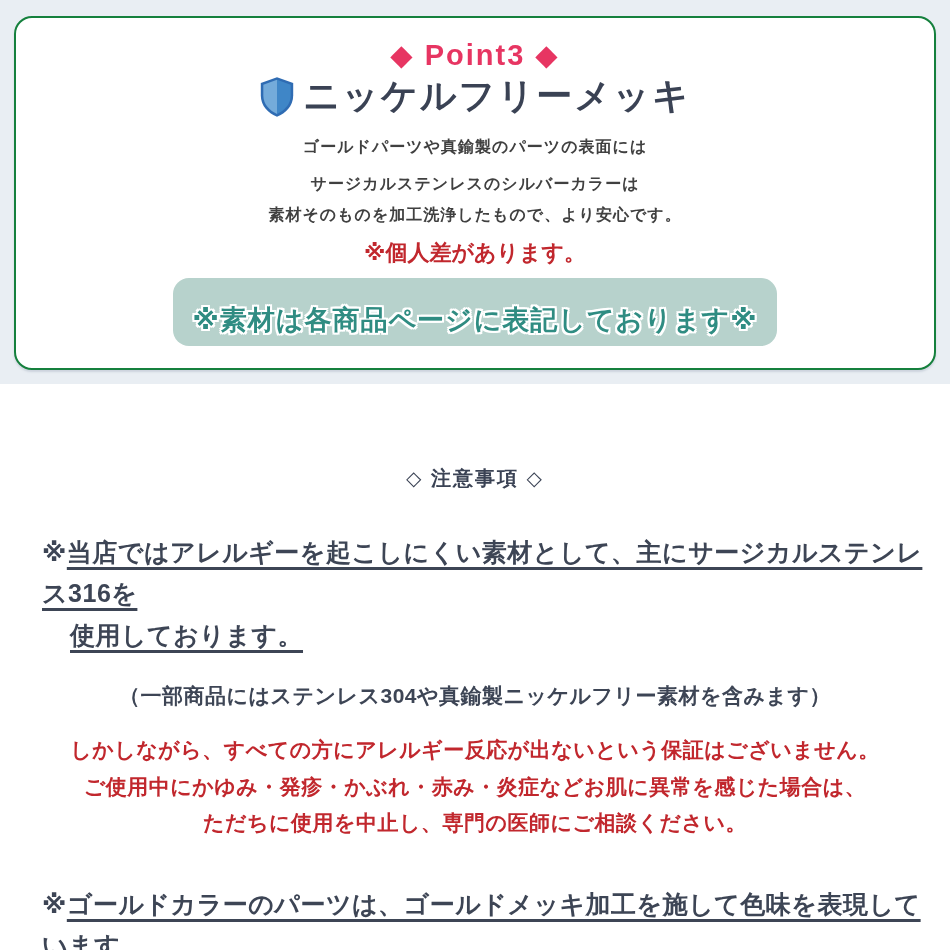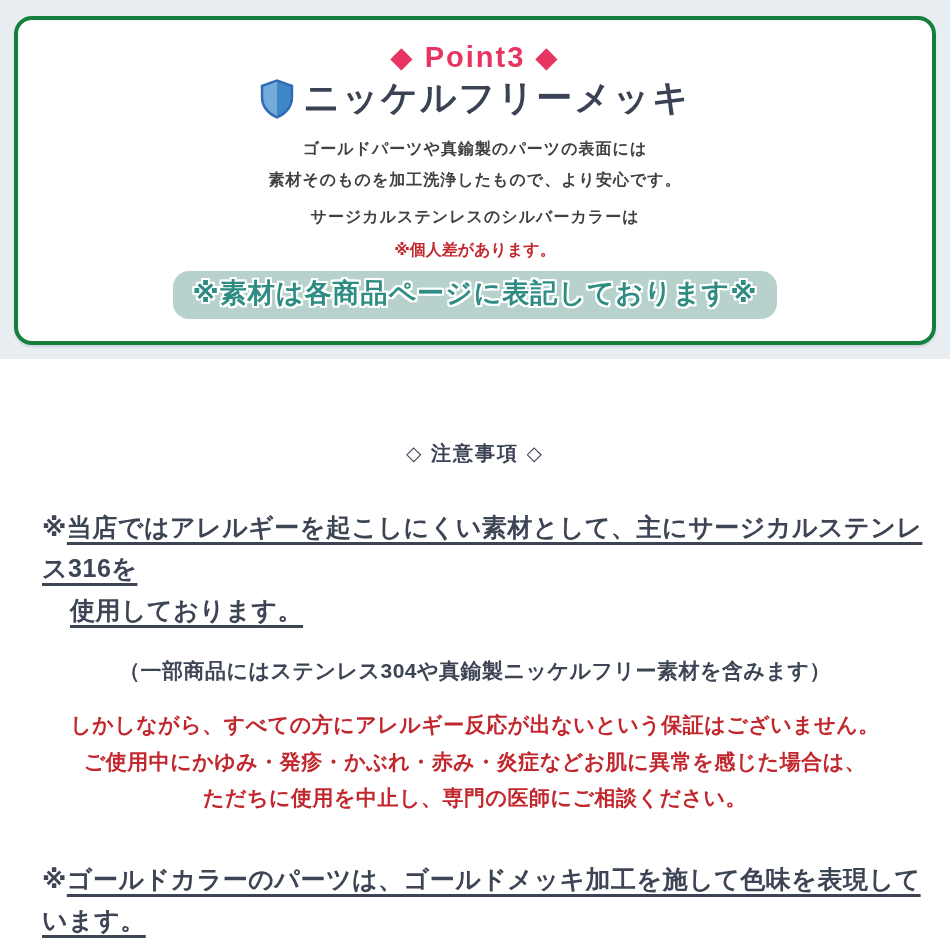--- a/index.html
+++ b/index.html
@@ -12,21 +12,21 @@
     overflow: hidden;
   }
 
   
   .top-band {
     background: #e9eef3;
     padding: 16px 14px 14px 14px;
   }
   .point-box {
     background: #ffffff;
-    border: 4px solid #15803d;
+    border: 2px solid #15803d;
     border-radius: 18px;
     padding: 14px 18px 22px 18px;
     text-align: center;
     box-shadow: 0 2px 2px rgba(170,180,195,0.45);
   }
   .point-badge {
     font-size: 29px;
     font-weight: bold;
     color: #e73562;
     letter-spacing: 2px;
@@ -70,31 +70,31 @@
     display: inline-block;
     font-size: 22px;
     font-weight: bold;
     color: #3d4555;
     vertical-align: baseline;
     margin-left: 2px;
   }
   .box-line-2 { margin-top: 16px; }
   .box-line-3 { margin-top: 10px; }
   .red-note {
-    font-size: 16px;
+    font-size: 22px;
     font-weight: bold;
     color: #c1272d;
     margin-top: 12px;
   }
   .pill {
     display: inline-block;
     margin-top: 10px;
     background: #b7d2cc;
     border-radius: 16px;
-    padding: 4px 20px 8px 20px;
+    padding: 24px 20px 8px 20px;
     font-size: 27px;
     font-weight: bold;
     color: #2f8c82;
     letter-spacing: 1px;
     text-shadow:
       -2px -2px 0 #fff, 2px -2px 0 #fff, -2px 2px 0 #fff, 2px 2px 0 #fff,
       0 -2px 0 #fff, 0 2px 0 #fff, -2px 0 0 #fff, 2px 0 0 #fff;
   }
 
   
@@ -157,22 +157,22 @@
           <path d="M50 10 L88 24 V54 C88 79 70 96 50 105 Z" fill="#3f86c7"></path>
           <path d="M50 10 L12 24 V54 C12 79 30 96 50 105 Z" fill="#74abda"></path>
         </svg>
       </span>
       <span class="point-title">ニッケルフリーメッキ</span>
     </div>
 
     <div class="box-line">ゴールドパーツや真鍮製のパーツの表面には</div>
 
 
+    <div class="box-line box-line-2">サージカルステンレスのシルバーカラーは</div>
     <div class="box-line box-line-3">素材そのものを加工洗浄したもので、より安心です。</div>
-    <div class="box-line box-line-2">サージカルステンレスのシルバーカラーは</div>
 
     <div class="red-note">※個人差があります。</div>
 
     <div>
       <span class="pill">※素材は各商品ページに表記しております※</span>
     </div>
 
   </div>
 </div>
 

